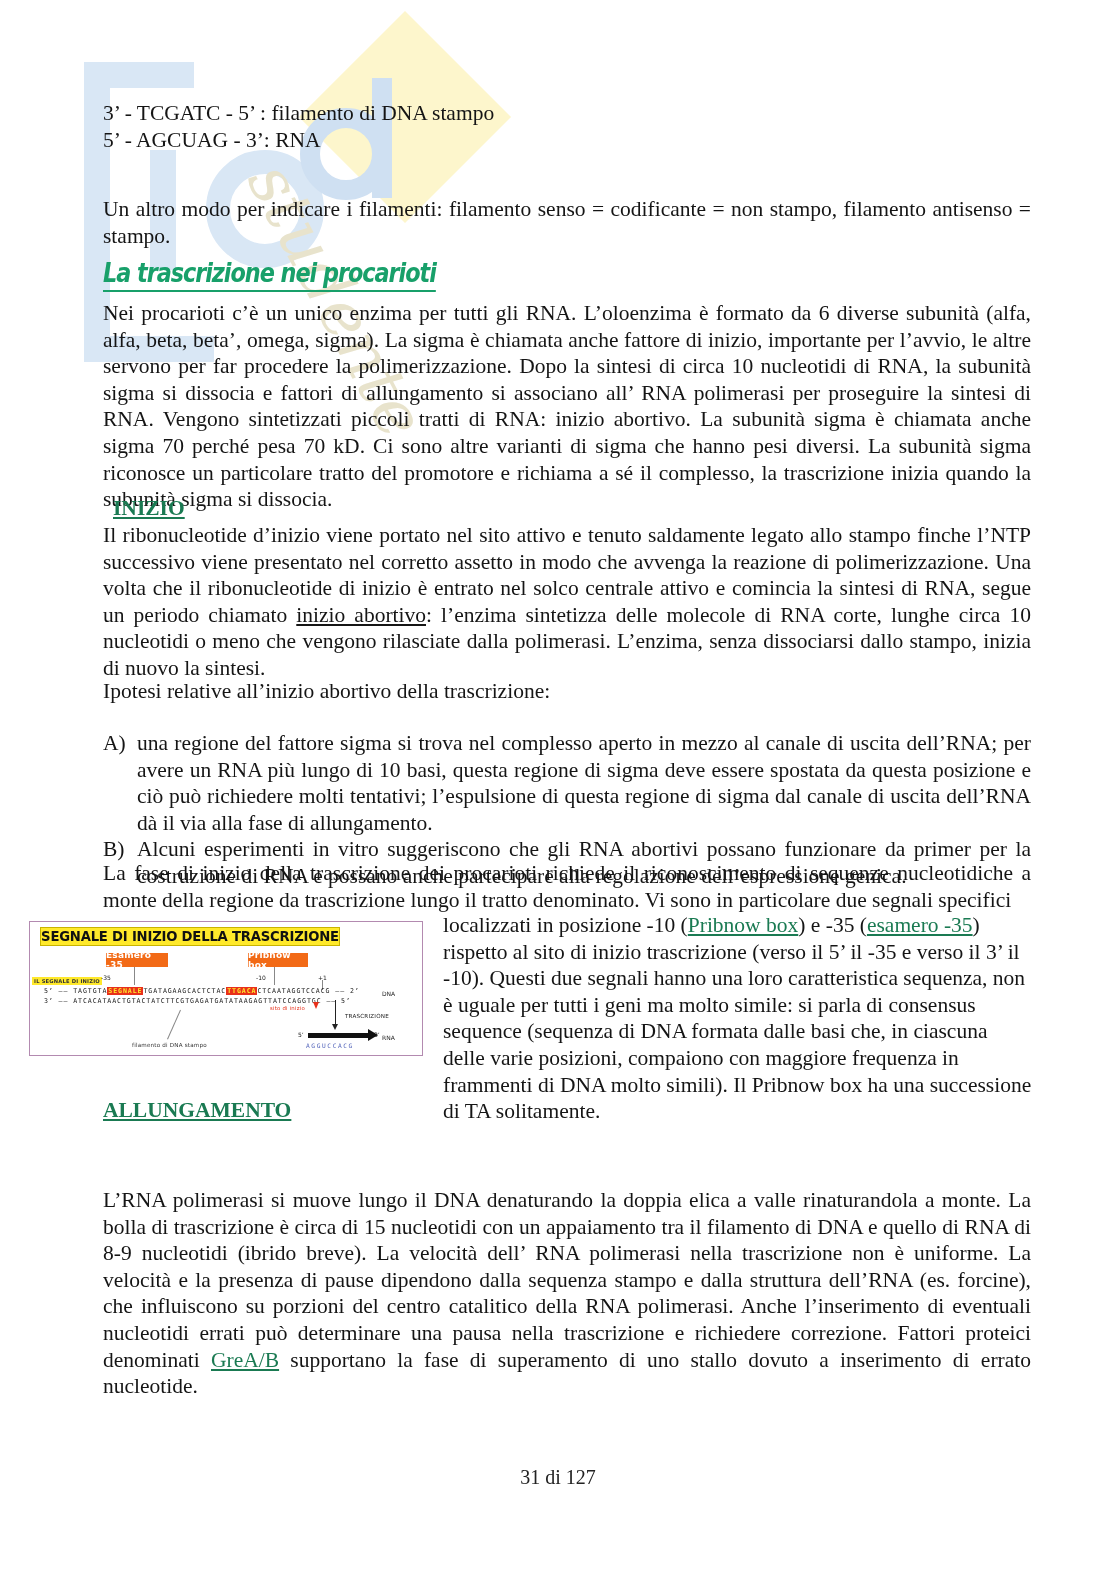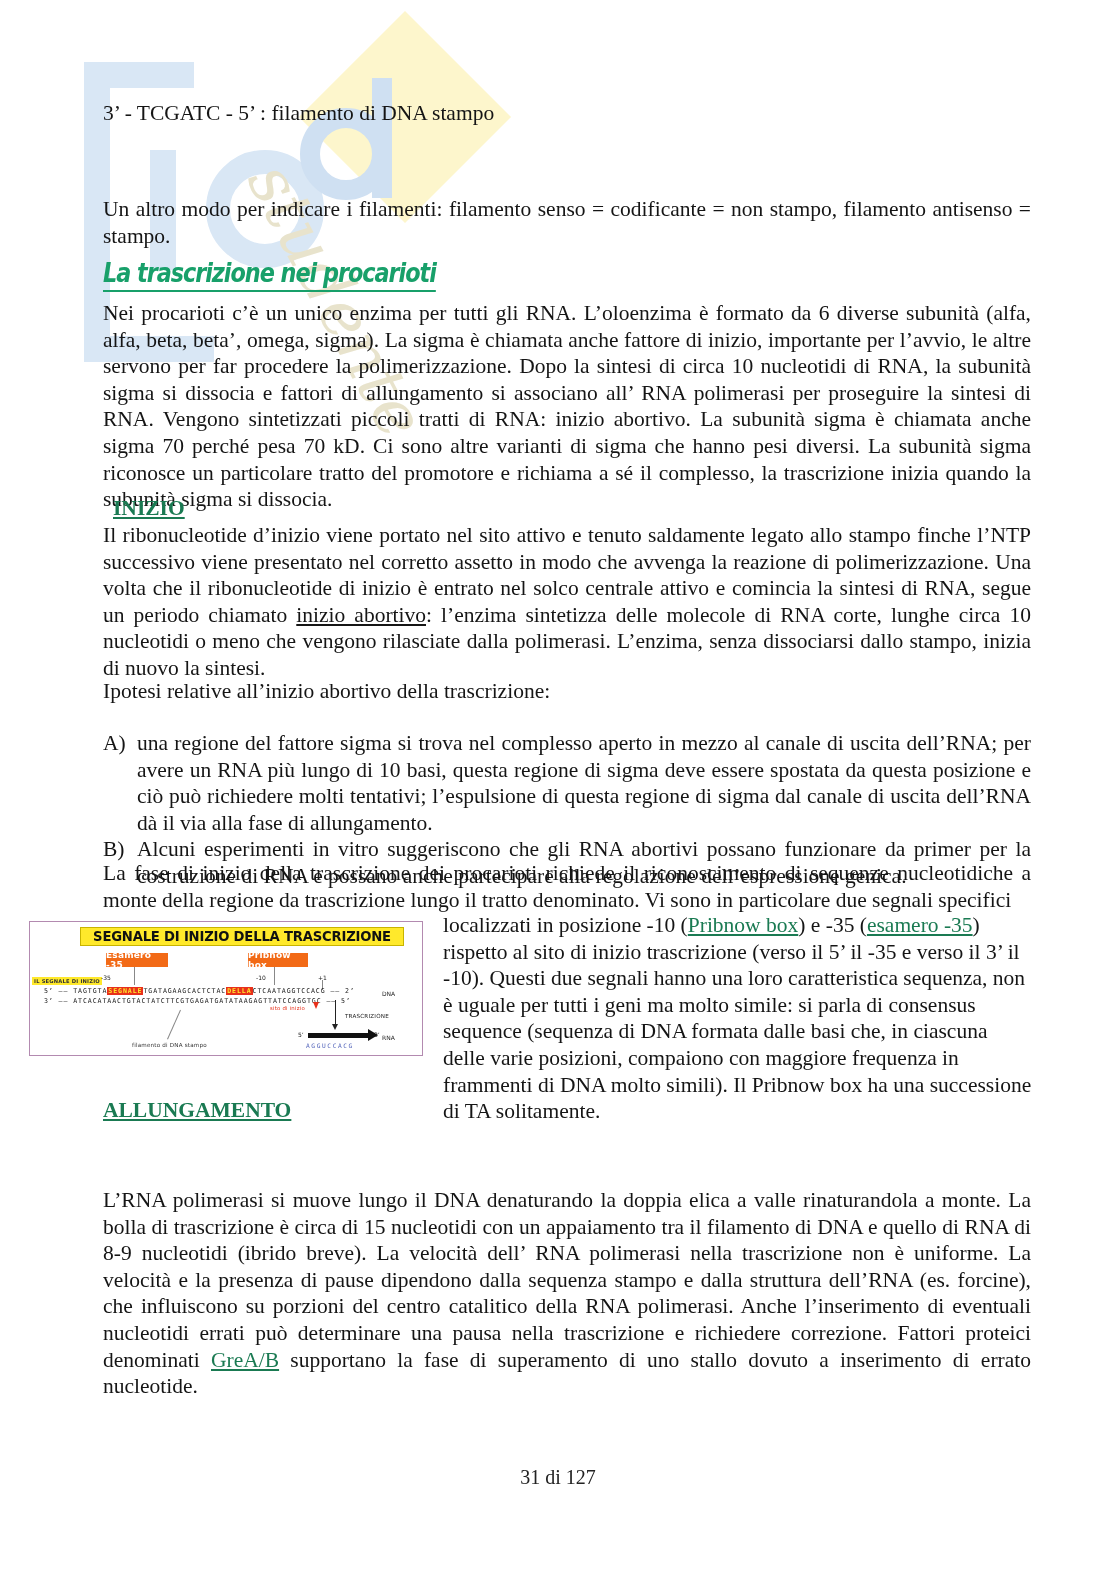--- a/index.html
+++ b/index.html
@@ -111,29 +111,28 @@
   
   .figure{
     position:absolute;left:29px;top:921px;width:394px;height:135px;
     background:#ffffff;
     border:1px solid #b38ab0;
     box-sizing:border-box;
     overflow:hidden;
     font-family:"DejaVu Sans",sans-serif;
   }
   .fig-title{
-    position:absolute;left:10px;top:5px;width:324px;height:19px;
+    position:absolute;left:10px;top:5px;width:300px;height:19px;
     background:#ffe92b;
     border:1px solid #c8b400;
     color:#111;
     font-weight:bold;font-size:13.2px;
     display:flex;align-items:center;justify-content:center;
     letter-spacing:-.2px;
     box-sizing:border-box;
-    margin-left:40px;
   }
   .fig-badge{
     position:absolute;height:14px;
     background:#f26a16;color:#fff;
     font-size:9px;font-weight:bold;
     display:flex;align-items:center;justify-content:center;
     letter-spacing:.2px;
   }
   .badge-es{left:76px;top:31px;width:62px;}
   .badge-pb{left:218px;top:31px;width:60px;}
@@ -236,20 +235,21 @@
   <div class="wm-ring"></div>
   <div class="wm-c2"></div>
   <div class="wm-l1"></div>
   <div class="wm-script">studente</div>
 </div>
 
 <div class="page">
 
   <div class="blk mono-lines">
     <div>3’ - TCGATC - 5’ : filamento di DNA stampo</div>
+    <div>5’ - AGCUAG - 3’: RNA</div>
   </div>
 
   <div class="blk para p-altro">Un altro modo per indicare i filamenti: filamento senso = codificante = non stampo, filamento antisenso = stampo.</div>
 
   <div class="blk" style="left:103px;top:258px;">
     <span class="title-green">La trascrizione nei procarioti</span>
   </div>
 
   <div class="blk para p-proc">Nei procarioti c’è un unico enzima per tutti gli RNA. L’oloenzima è formato da 6 diverse subunità (alfa, alfa, beta, beta’, omega, sigma). La sigma è chiamata anche fattore di inizio, importante per l’avvio, le altre servono per far procedere la polimerizzazione. Dopo la sintesi di circa 10 nucleotidi di RNA, la subunità sigma si dissocia e fattori di allungamento si associano all’ RNA polimerasi per proseguire la sintesi di RNA. Vengono sintetizzati piccoli tratti di RNA: inizio abortivo. La subunità sigma è chiamata anche sigma 70 perché pesa 70 kD. Ci sono altre varianti di sigma che hanno pesi diversi. La subunità sigma riconosce un particolare tratto del promotore e richiama a sé il complesso, la trascrizione inizia quando la subunità sigma si dissocia.</div>
 
@@ -283,21 +283,21 @@
     <div class="lead-es"></div>
     <div class="lead-pb"></div>
     <div class="lead-p1"></div>
 
     <div class="fig-sidelabel">IL SEGNALE DI INIZIO</div>
 
     <div class="fig-tick tick-35">-35</div>
     <div class="fig-tick tick-10">-10</div>
     <div class="fig-tick tick-p1">+1</div>
 
-    <div class="seq seq1"><span>5’ —— TAGTGTA</span><span class="hl2">SEGNALE</span><span>TGATAGAAGCACTCTAC</span><span class="hl2">DELLA</span><span>CTCAATAGGTCCACG —— 2’</span></div>
+    <div class="seq seq1"><span>5’ —— TAGTGTA</span><span class="hl2">SEGNALE</span><span>TGATAGAAGCACTCTAC</span><span class="hl2">TTGACA</span><span>CTCAATAGGTCCACG —— 2’</span></div>
 
     <div class="seq seq2">3’ —— ATCACATAACTGTACTATCTTCGTGAGATGATATAAGAGTTATCCAGGTGC —— 5’</div>
 
     <div class="fig-end end-dna">DNA</div>
     <div class="fig-end end-rna">RNA</div>
 
     <div class="sito-inizio">sito di inizio</div>
     <div class="redarrow"></div>
 
     <div class="trasc-arrow"></div>

